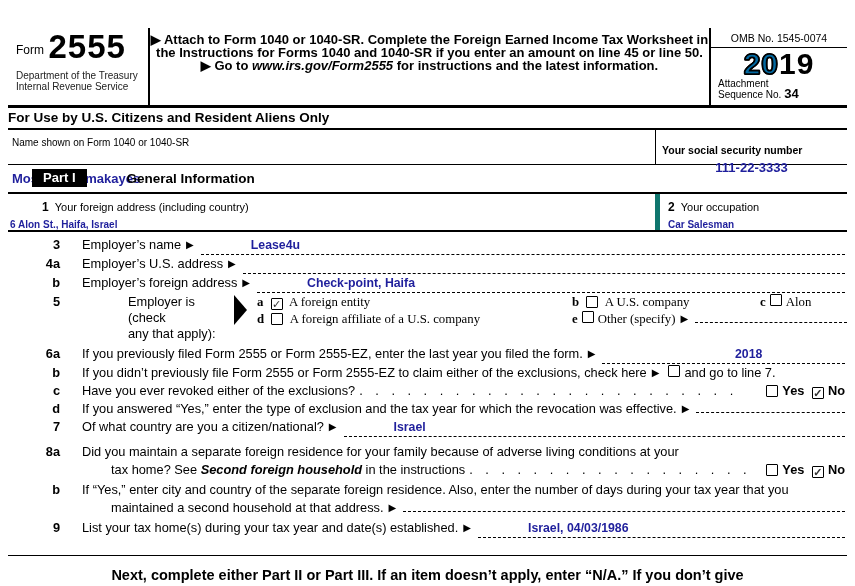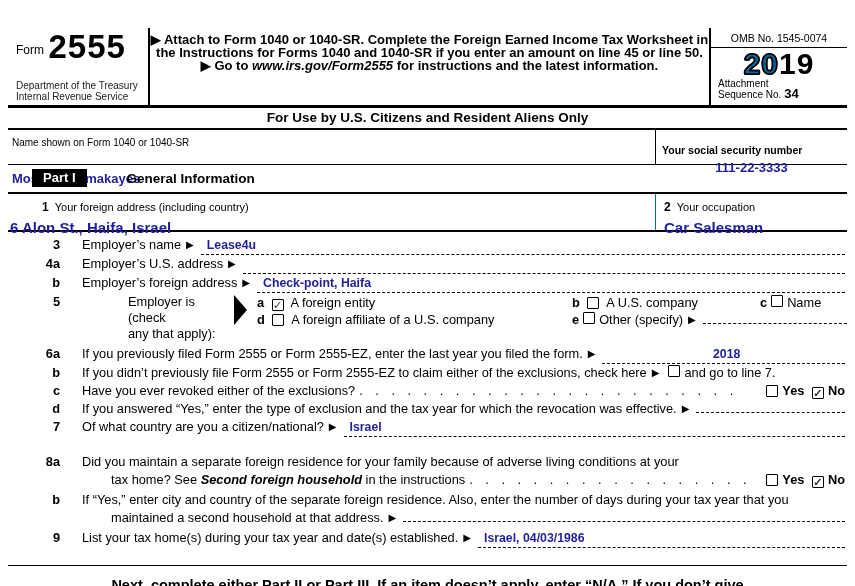--- a/index.html
+++ b/index.html
@@ -5,88 +5,88 @@
   * { box-sizing: border-box; margin: 0; padding: 0; }
   html,body { background:#fff; }
   body { width:855px; height:586px; font-family:"Liberation Sans", sans-serif; color:#000; }
   .page { width:855px; height:586px; padding:28px 8px 0; overflow:hidden; }
 
   
   .hdr { display:flex; border-bottom:3px solid #000; height:80px; }
   .hdr-left { width:142px; border-right:2px solid #000; position:relative; padding:4px 2px 2px 8px; }
   .form-word { font-size:12px; }
   .form-number { font-size:33px; font-weight:bold; letter-spacing:1px; line-height:30px; vertical-align:-4px; }
-  .dept { position:absolute; bottom:3px; left:8px; font-size:10px; line-height:11px; color:#222; }
+  .dept { position:absolute; bottom:13px; left:8px; font-size:10px; line-height:11px; color:#222; }
   .hdr-center { flex:1; text-align:center; padding-top:5px; }
   .form-title { font-size:17px; font-weight:bold; margin-bottom:3px; }
   .attach-line { font-size:13px; font-weight:bold; line-height:13px; }
   .url-it { font-style:italic; }
   .hdr-right { width:138px; border-left:2px solid #000; font-size:10.5px; }
   .omb { text-align:center; padding:4px 0 3px; border-bottom:1.5px solid #000; }
   .year { text-align:center; font-weight:bold; font-size:30px; line-height:31px; letter-spacing:1px; }
   .year-outline { color:#0369a1; -webkit-text-stroke:1.6px #000;
     text-shadow:-1px 0 #000,1px 0 #000,0 -1px #000,0 1px #000; }
   .attach-seq { padding-left:7px; font-size:10px; line-height:10px; }
   .seq-no { font-size:13px; font-weight:bold; }
 
-  .banner { text-align:center; font-weight:bold; font-size:13.5px; padding:2px 0 3px; border-bottom:2px solid #000; }
+  .banner { text-align:left; font-weight:bold; font-size:13.5px; padding:2px 0 3px; border-bottom:2px solid #000; }
 
   
   .idrow { display:flex; border-bottom:1px solid #000; height:35px; }
   .id-left { flex:1; padding:2px 0 0 4px; }
   .id-right { width:192px; border-left:1px solid #000; padding-top:10px; }
   .small-label { font-size:10px; }
   .small-label-b { font-size:10.5px; font-weight:bold; padding-left:6px; }
   .blue-val { color:#1f1f9c; font-weight:bold; font-size:13px; }
   .id-left .blue-val { display:block; margin-top:21px; }
   .ssn-val { display:block; text-align:center; margin-top:2px; }
 
   
   .partrow { display:flex; align-items:center; padding:4px 0 5px; border-bottom:2px solid #000; }
   .part-badge { background:#000; color:#fff; font-weight:bold; font-size:13px; padding:1px 11px 2px; margin-left:24px; }
   .part-title { font-weight:bold; font-size:13.5px; margin-left:40px; }
 
   
   .r12 { display:flex; border-bottom:2px solid #000; height:38px;gap:48px; }
   .r12-left { flex:1; padding:3px 0 0 0; }
-  .r12-right { width:192px; border-left:1px solid #0f766e; padding-top:3px; }
+  .r12-right { width:192px; border-left:5px solid #0f766e; padding-top:3px; }
   .r12 .qnum { font-weight:bold; font-size:12px; margin:0 6px 0 34px; }
   .r12-right .qnum { margin-left:8px; }
   .r12 .qlabel { font-size:11px; }
-  .r12 .blue-val { display:block; font-size:15px; margin-top:4px; padding-left:2px; }
+  .r12 .blue-val { display:block; font-size:10px; margin-top:4px; padding-left:2px; }
   .r12-right .blue-val { padding-left:8px; }
 
   
   .lines { font-size:12.8px; padding-top:4px; }
   .line { display:flex; align-items:baseline; min-height:18px; line-height:17px; padding-left:28px; padding-right:2px; }
   .num { flex:0 0 24px; text-align:right; font-weight:bold; margin-right:22px; }
   .num-blank { flex:0 0 24px; margin-right:22px; }
   .arrow { font-size:10px; margin:0 5px; position:relative; top:-1px; }
   .fill { flex:1; border-bottom:1.5px dashed #000; margin-left:2px; white-space:nowrap; overflow:hidden; }
   .fill-center { text-align:center; }
-  .fv { color:#1f1f9c; font-weight:bold; font-size:12.3px; padding-left:6px; }
+  .fv { color:#1f1f9c; font-weight:bold; font-size:12.3px; padding-left:6px;margin-left:44px; }
   .cb { display:inline-block; width:12px; height:12px; border:1.5px solid #000; border-radius:1px;
         text-align:center; line-height:11px; font-size:11px; vertical-align:-2px; margin:0 4px; color:#333; }
   .yn { white-space:nowrap; font-weight:bold; padding-left:6px; }
   .dots { flex:1; overflow:hidden; white-space:nowrap; padding:0 4px; word-spacing:9px; color:#000; }
 
   
   .line5 { display:flex; padding-left:28px; margin:1px 0 3px; }
   .l5-label { width:104px; line-height:16px; }
   .l5-arrow { width:0; height:0; border-left:13px solid #000; border-top:15px solid transparent;
               border-bottom:15px solid transparent; margin:1px 10px 0 2px; }
-  .l5-opts { flex:1; }
+  .l5-opts { flex:1;font-family:Liberation Serif, serif; }
   .l5-row { display:flex; align-items:baseline; line-height:17px; }
   .l5-c1 { flex:0 0 315px; }
   .l5-c2 { flex:0 0 188px; }
   .l5-c3 { flex:1; display:flex; align-items:baseline; }
   .l5-letter { font-weight:bold; }
 
   .mt2 { margin-top:2px; }
-  .mt4 { margin-top:16px; }
+  .mt4 { margin-top:6px; }
   .indent { padding-left:75px; }
   .bi { font-weight:bold; font-style:italic; }
 
   
   .footer-note { margin-top:17px; border-top:1.5px solid #000; border-bottom:2px solid #000;
                  text-align:center; font-weight:bold; font-size:14.5px; line-height:21px; padding:9px 0 11px; }
 </style>
 </head>
 <body>
 
@@ -184,21 +184,21 @@
             <span>A foreign entity</span>
           </span>
           <span class="l5-c2">
             <span class="l5-letter">b</span>
             <span class="cb"></span>
             <span>A U.S. company</span>
           </span>
           <span class="l5-c3">
             <span class="l5-letter">c</span>
             <span class="cb"></span>
-            <span>Name</span>
+            <span>Alon</span>
           </span>
         </div>
         <div class="l5-row">
           <span class="l5-c1">
             <span class="l5-letter">d</span>
             <span class="cb"></span>
             <span>A foreign affiliate of a U.S. company</span>
           </span>
           <span class="l5-c3">
             <span class="l5-letter">e</span>

